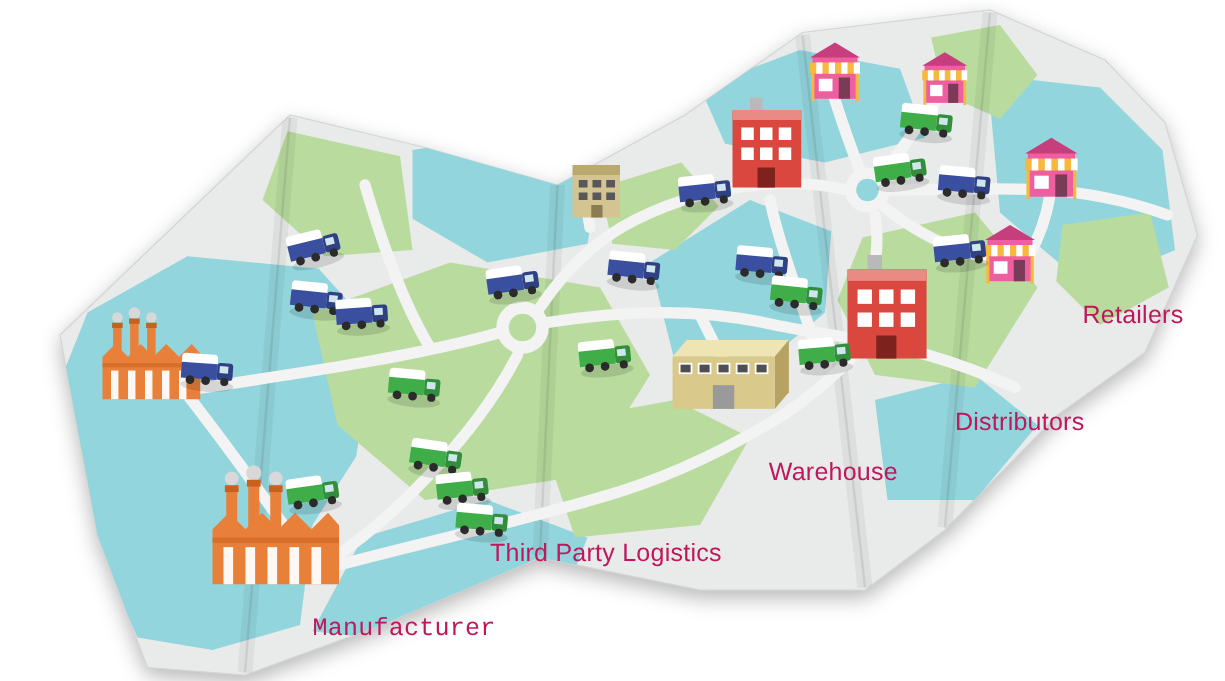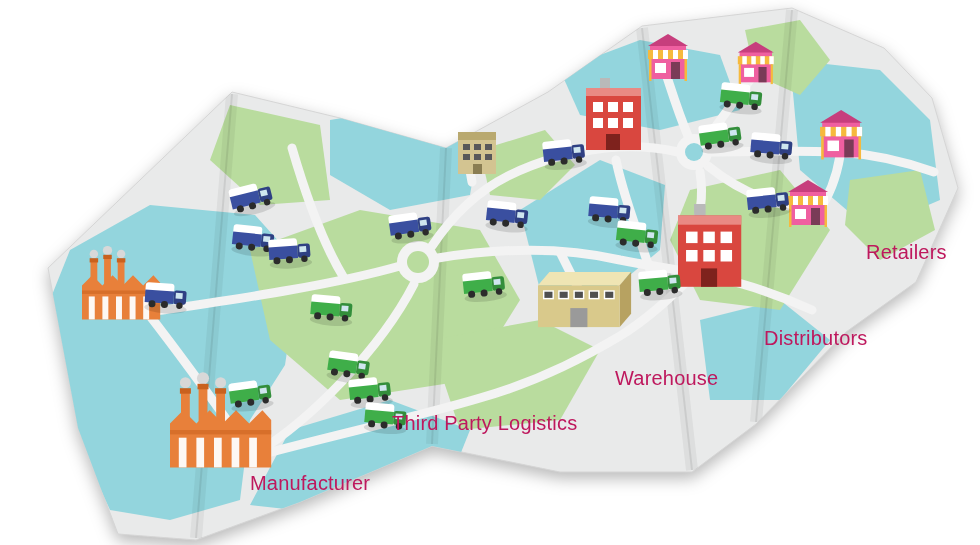--- a/index.html
+++ b/index.html
@@ -12,22 +12,22 @@
   }
   .stage svg{position:absolute;left:0;top:0;}
   .label{
     position:absolute;
     color:#be185d;
     font-size:20px;
     letter-spacing:0.2px;
     white-space:nowrap;
     user-select:none;
   }
-  .label-manufacturer{left:250px;top:472px;}
-  .label-tpl{left:392px;top:412px;}
+  .label-manufacturer{left:250px;top:492px;font-family:Liberation Mono, monospace;}
+  .label-tpl{left:392px;top:432px;}
   .label-warehouse{left:615px;top:367px;}
   .label-distributors{left:764px;top:295px;margin-top:32px;}
   .label-retailers{left:866px;top:241px;}
 </style>
 </head>
 <body>
 
 <div class="stage">
 
   <svg width="980" height="545" viewBox="0 0 980 545">

